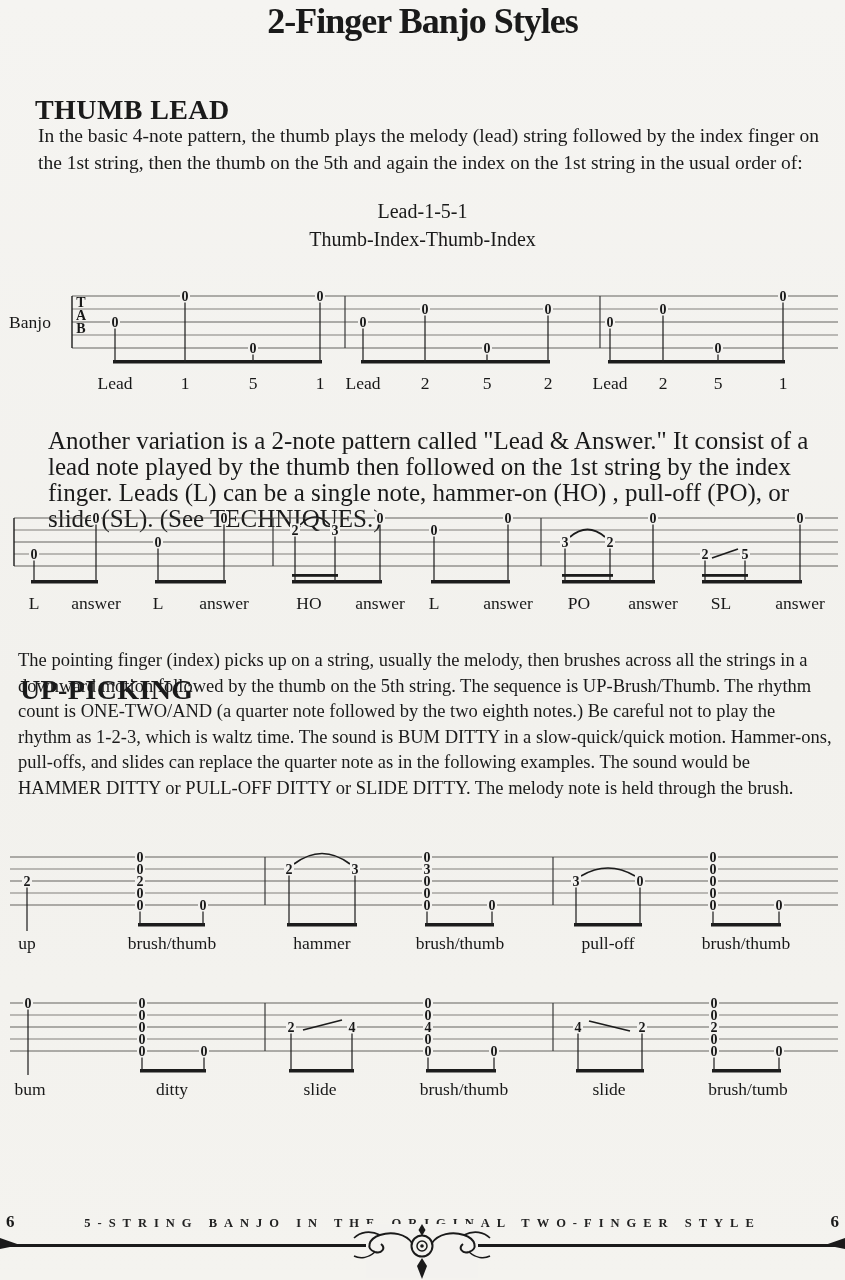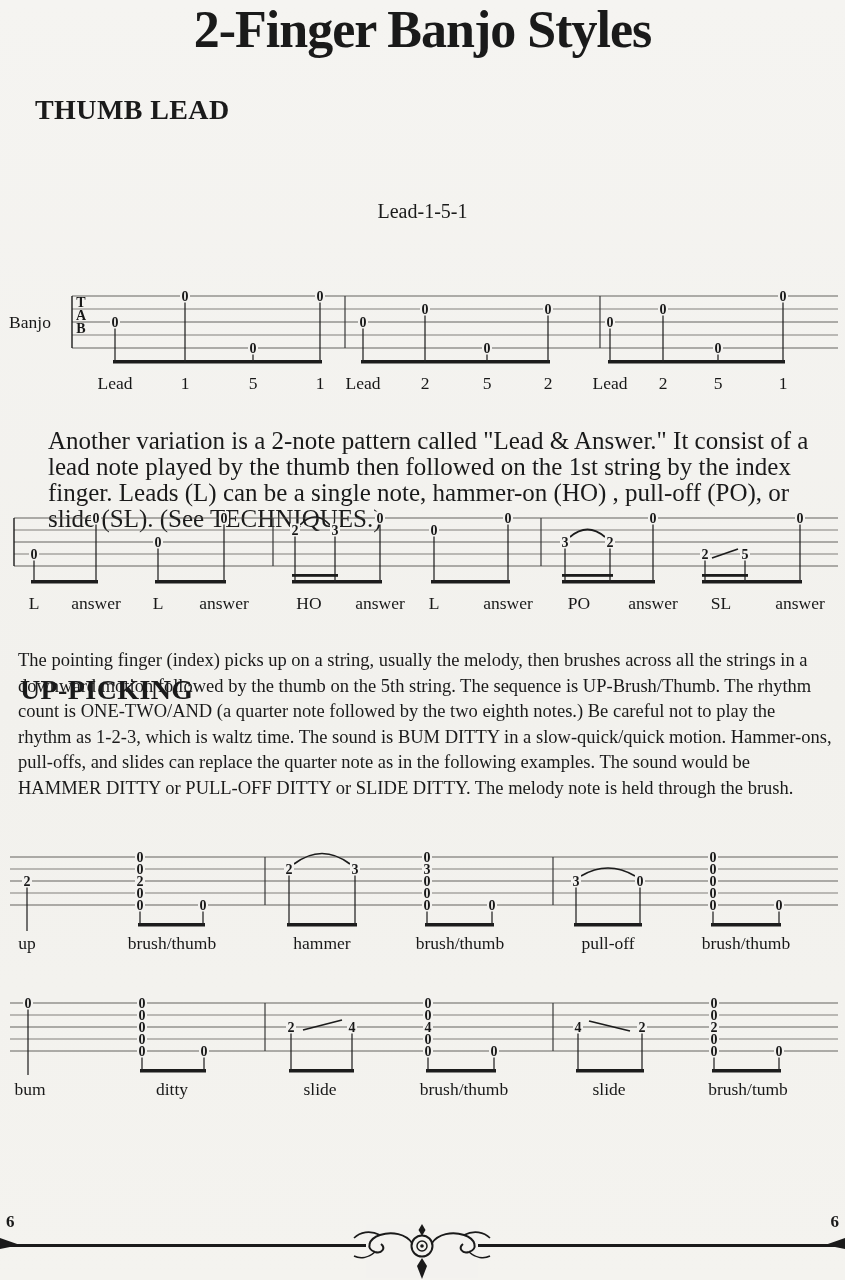--- a/index.html
+++ b/index.html
@@ -6,21 +6,21 @@
   body{
     width:845px;height:1280px;position:relative;overflow:hidden;
     background:#f3f2ef;
     font-family:"Liberation Serif","DejaVu Serif",serif;
     color:#1a1a1a;
   }
   .page{position:absolute;inset:0;
     background:linear-gradient(180deg,#f5f4f1 0%,#f2f1ed 55%,#f4f3ef 100%);}
   .page-title{
     position:absolute;top:0;left:0;width:100%;margin:0;text-align:center;
-    font-size:52px;font-weight:700;letter-spacing:-1px;
+    font-size:36px;font-weight:700;letter-spacing:-1px;
   }
   .sec-heading{position:absolute;margin:0;font-size:28px;font-weight:700;letter-spacing:.4px;}
   #h-thumb{left:35px;top:94px;}
   #h-up{left:20px;top:674px;}
   .para{position:absolute;margin:0;}
   #para-intro{left:38px;top:123px;width:782px;font-size:19.5px;line-height:26.5px;}
   #para-variation{left:48px;top:428px;width:762px;font-size:25px;line-height:26px;}
   #para-up{left:18px;top:648px;width:814px;font-size:18.5px;line-height:25.5px;}
   .center-block{position:absolute;left:0;top:197px;width:100%;text-align:center;
     font-size:20px;line-height:28px;}
@@ -45,23 +45,25 @@
 </style>
 </head>
 <body>
 
 <div class="page">
 
   <h1 class="page-title">2-Finger Banjo Styles</h1>
 
   <h2 class="sec-heading" id="h-thumb">THUMB LEAD</h2>
 
+  <p class="para" id="para-intro">In the basic 4-note pattern, the thumb plays the melody (lead) string followed by the index finger on the 1st string, then the thumb on the 5th and again the index on the 1st string in the usual order of:</p>
 
   <div class="center-block">
     <div>Lead-1-5-1</div>
+    <div>Thumb-Index-Thumb-Index</div>
   </div>
 
   <svg class="staff" id="staff-0" width="845" height="112">
       <line x1="72" x2="838" y1="8" y2="8" stroke="#4d4a46" stroke-width="1.1" opacity="0.85"></line>
       <line x1="72" x2="838" y1="21" y2="21" stroke="#4d4a46" stroke-width="1.1" opacity="0.68"></line>
       <line x1="72" x2="838" y1="34" y2="34" stroke="#4d4a46" stroke-width="1.1" opacity="0.85"></line>
       <line x1="72" x2="838" y1="47" y2="47" stroke="#4d4a46" stroke-width="1.1" opacity="0.68"></line>
       <line x1="72" x2="838" y1="60" y2="60" stroke="#4d4a46" stroke-width="1.1" opacity="0.85"></line>
       <line x1="72" x2="72" y1="8" y2="60" stroke="#1c1c1c" stroke-width="1.4"></line>
       <line x1="345" x2="345" y1="8" y2="60" stroke="#3a3a3a" stroke-width="1.2"></line>
@@ -363,20 +365,21 @@
       <text x="779" y="67.7" text-anchor="middle" class="note">0</text>
       <text x="30" y="107" text-anchor="middle" class="lbl">bum</text>
       <text x="172" y="107" text-anchor="middle" class="lbl">ditty</text>
       <text x="320" y="107" text-anchor="middle" class="lbl">slide</text>
       <text x="464" y="107" text-anchor="middle" class="lbl">brush/thumb</text>
       <text x="609" y="107" text-anchor="middle" class="lbl">slide</text>
       <text x="748" y="107" text-anchor="middle" class="lbl">brush/tumb</text>
     </svg>
 
   <span class="footer-num" id="pg-left">6</span>
+  <p class="running-title">5-STRING BANJO IN THE ORIGINAL TWO-FINGER STYLE</p>
   <span class="footer-num" id="pg-right">6</span>
 
   <svg id="footer-rule" width="845" height="58">
     <rect x="0" y="22" width="845" height="3" fill="#1a1a1a"></rect>
     <polygon points="0,16 20,23 0,27" fill="#1a1a1a"></polygon>
     <polygon points="845,16 825,23 845,27" fill="#1a1a1a"></polygon>
     <rect x="366" y="2" width="112" height="54" fill="#f3f2ef"></rect>
     <g transform="translate(422,24)" stroke="#1a1a1a" fill="none" stroke-width="2">
       <circle r="10.5"></circle>
       <circle r="5" stroke-width="1.5"></circle>

